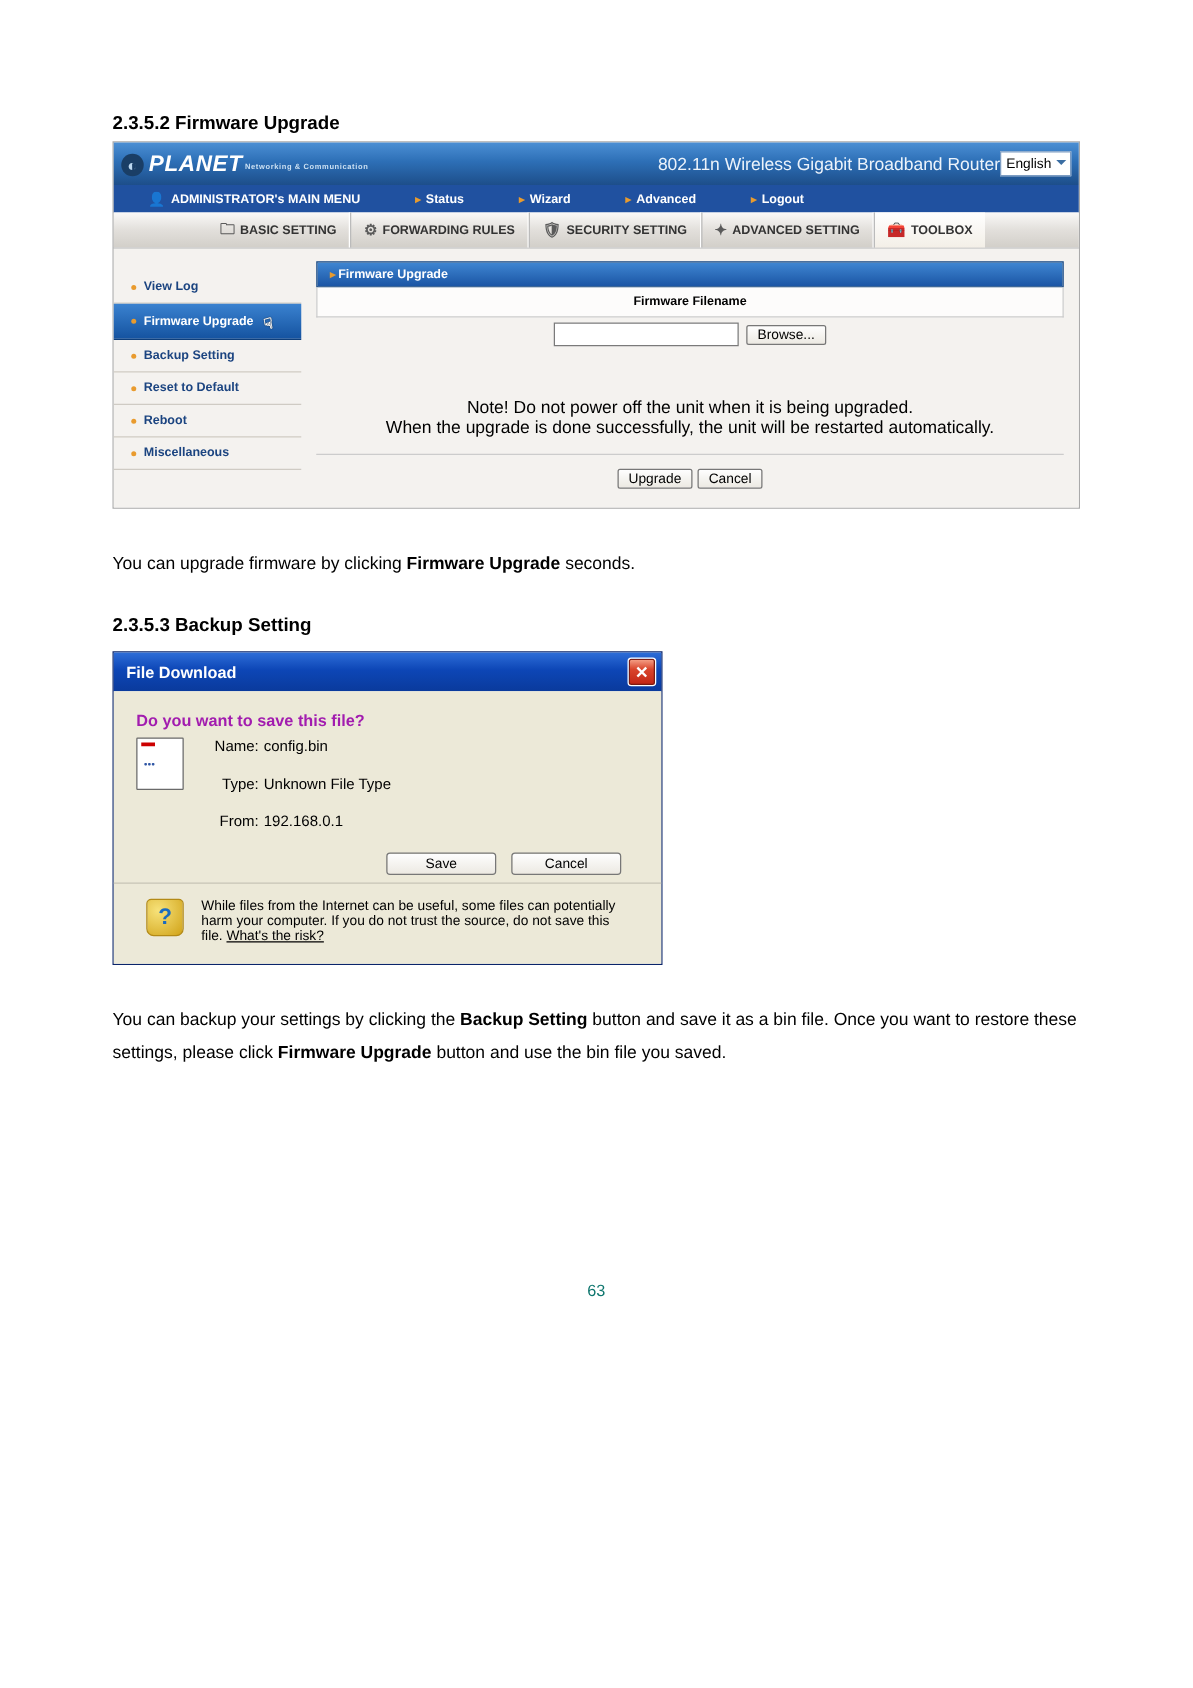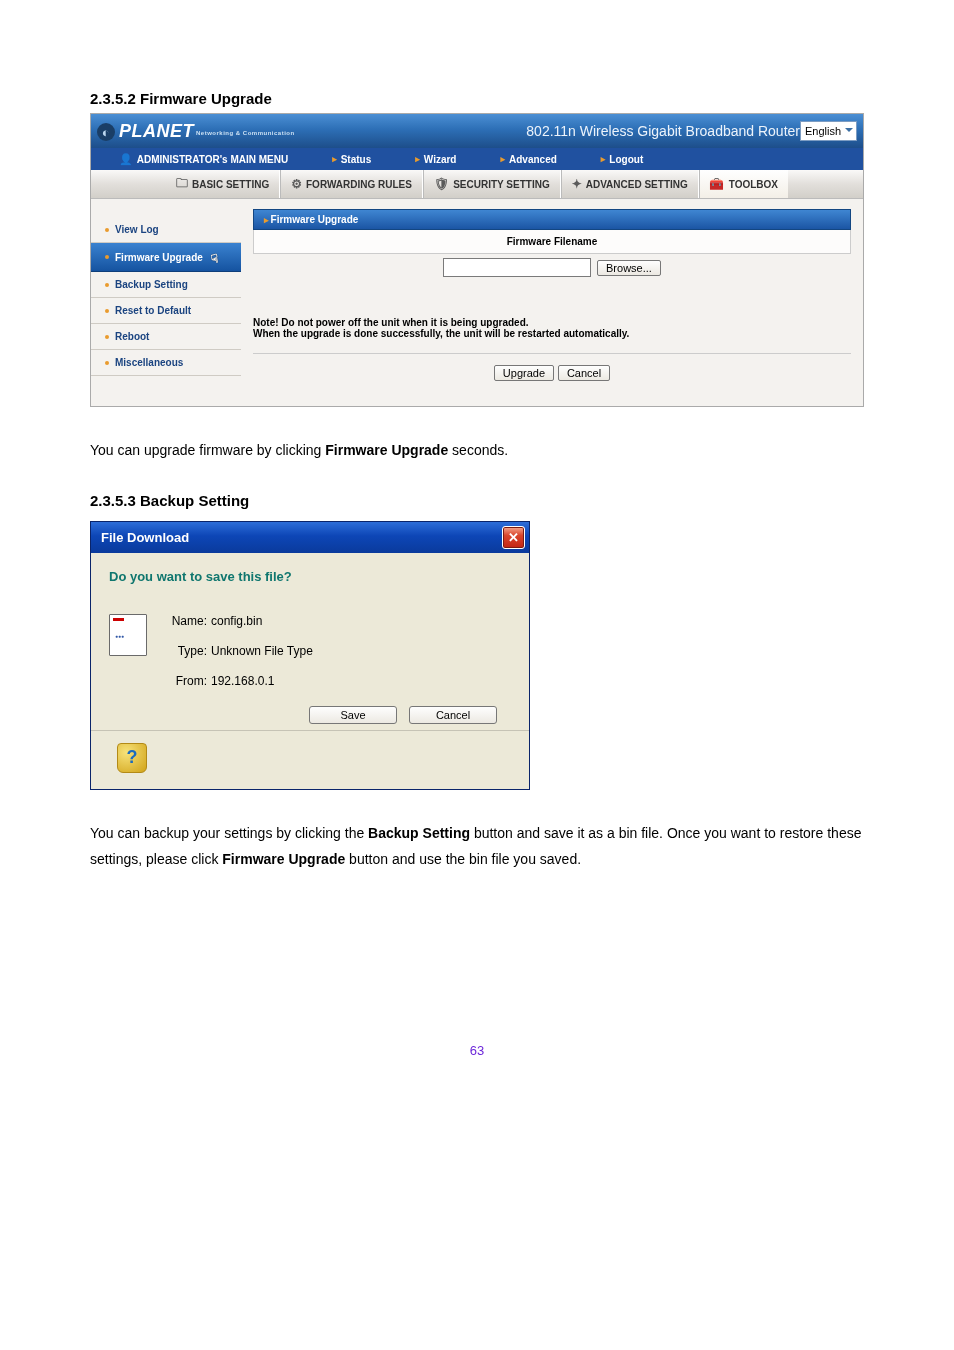--- a/index.html
+++ b/index.html
@@ -202,24 +202,23 @@
     padding: 1px 8px;
     vertical-align: middle;
   }
   .status-line {
     text-align: center;
     font-size: 10px;
     color: #000;
     padding: 2px 0;
   }
   .notes {
-    text-align: left;
-    font-size: 10px;
+    text-align: center;
+    font-size: 14px;
     padding-top: 36px;
-    font-weight: bold;
   }
   .action-row {
     text-align: center;
     padding: 10px 0 2px 0;
     border-top: 1px solid #ccc;
     margin-top: 14px;
   }
   .body-text {
     font-size: 14px;
     line-height: 1.9;
@@ -254,22 +253,22 @@
     font-size: 13px;
     box-shadow: 0 0 0 1px #7b1b10 inset;
   }
   .dialog-body {
     background: #ece9d8;
     padding: 16px 18px 12px 18px;
   }
   .dlg-q {
     font-size: 13px;
     font-weight: bold;
-    color: #0f766e;
-    margin-bottom: 30px;
+    color: #a21caf;
+    margin-bottom: 6px;
   }
   .file-row { display: flex; gap: 18px; margin-bottom: 18px; }
   .file-icon {
     width: 36px;
     height: 40px;
     border: 1px solid #6a6a6a;
     background: #fff;
     border-radius: 1px;
     position: relative;
   }
@@ -335,21 +334,21 @@
     border: 1px solid #b38a16;
   }
   .risk-link {
     color: #000;
     text-decoration: underline;
   }
   .page-num {
     text-align: center;
     font-size: 13px;
     margin-top: 170px;
-    color: #6d28d9;
+    color: #0f766e;
   }
 </style>
 </head>
 <body>
 
 <div class="section-heading" data-bind="doc.heading1">2.3.5.2 Firmware Upgrade</div>
 
 <div class="router-card">
 
   <div class="router-bar">
@@ -486,20 +485,23 @@
         <div data-bind="dialog.from_v">192.168.0.1</div>
       </div>
     </div>
     <div class="dlg-actions">
       <button class="dlg-btn" data-bind="dialog.save">Save</button>
       <button class="dlg-btn" data-bind="dialog.cancel">Cancel</button>
     </div>
     <hr class="dlg-divider">
     <div class="warn-row">
       <div class="shield-icon">?</div>
+      <div>
+        <span data-bind="dialog.warn">While files from the Internet can be useful, some files can potentially harm your computer. If you do not trust the source, do not save this file. </span><a href="#" class="risk-link" data-bind="dialog.risk">What's the risk?</a>
+      </div>
     </div>
   </div>
 </div>
 
 <p class="body-text">
   <span data-bind="doc.para2_a">You can backup your settings by clicking the </span><b data-bind="doc.para2_b">Backup Setting</b><span data-bind="doc.para2_c"> button and save it as a bin file. Once you want to restore these settings, please click </span><b data-bind="doc.para2_d">Firmware Upgrade</b><span data-bind="doc.para2_e"> button and use the bin file you saved.</span>
 </p>
 
 <div class="page-num" data-bind="doc.page_number">63</div>
 

